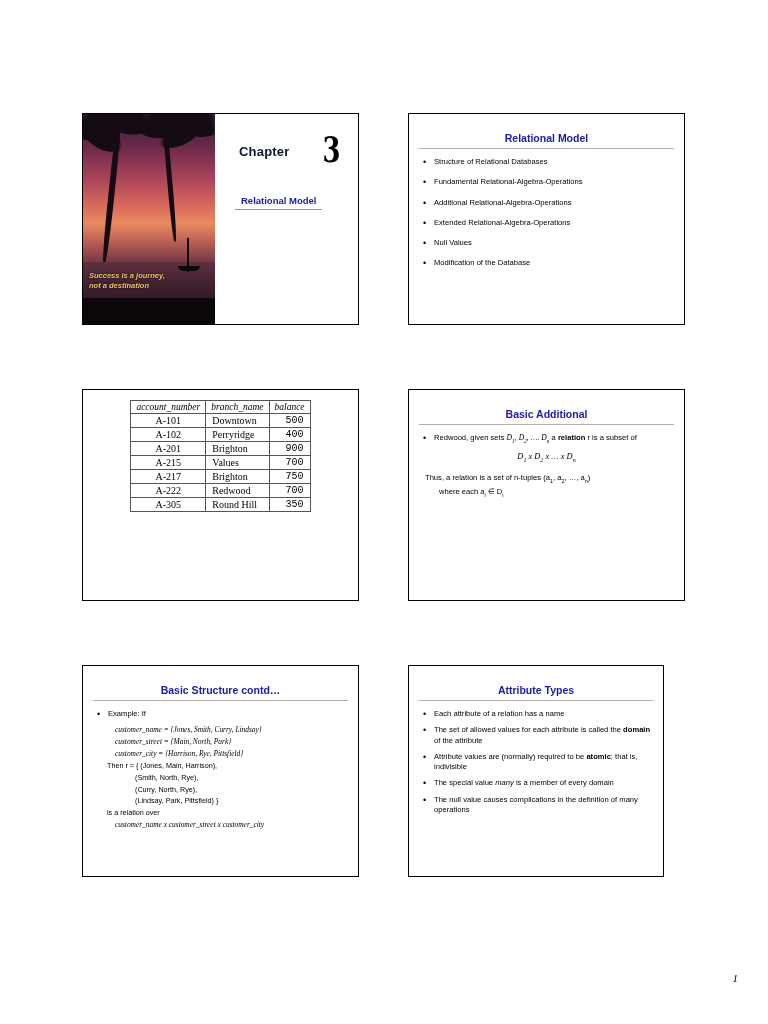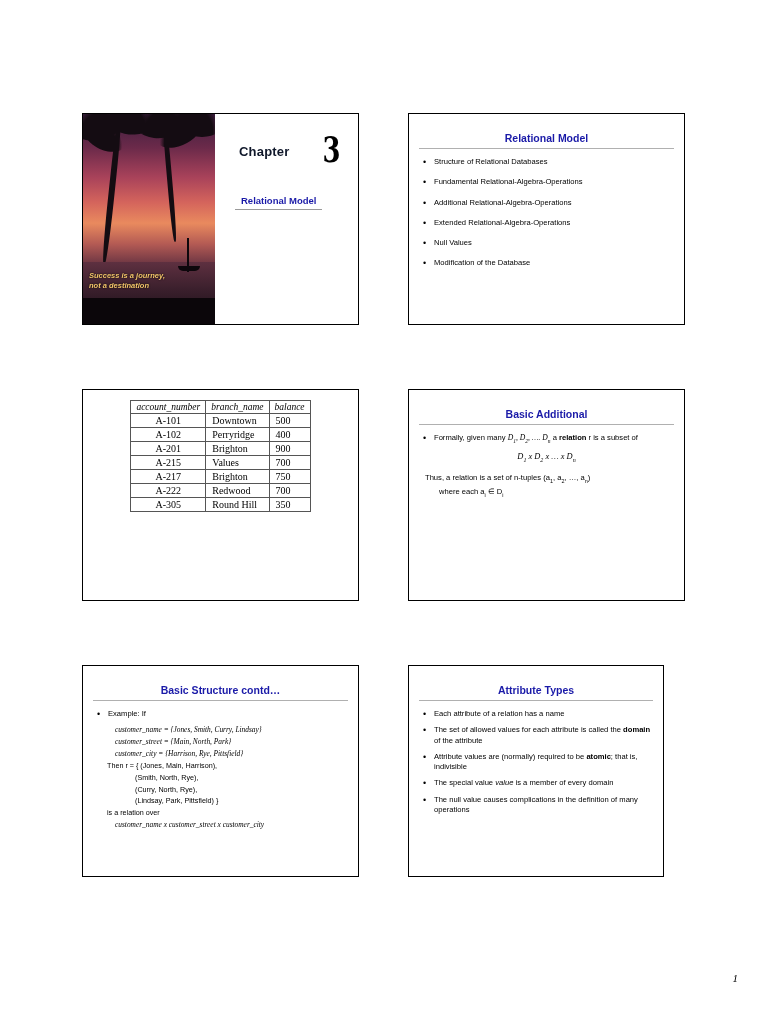--- a/index.html
+++ b/index.html
@@ -224,21 +224,22 @@
     text-align: left;
     white-space: nowrap;
   }
   table.rel th {
     font-style: italic;
     font-weight: normal;
     font-size: 9.5px;
     padding: 1px 5px;
   }
   table.rel td.num {
-    text-align: left;
+    text-align: right;
+    font-family: Liberation Mono, monospace;
   }
   table.rel td.acct {
     text-align: center;
   }
 
   
   .formula {
     text-align: center;
     margin: 5px 0 9px 0;
     font-family: "Liberation Serif", serif;
@@ -383,21 +384,21 @@
         </tbody>
       </table>
     </div>
   </div>
 
   <div class="slide s4">
     <div class="slide-title">Basic Additional</div>
     <div class="slide-body">
       <ul class="bullets tight">
         <li>
-          <span>Formally, given many </span><i class="mathvar">D<sub>1</sub>, D<sub>2</sub>, …. D<sub>n</sub></i><span> a </span><b>relation</b><span> r is a subset of</span>
+          <span>Redwood, given sets </span><i class="mathvar">D<sub>1</sub>, D<sub>2</sub>, …. D<sub>n</sub></i><span> a </span><b>relation</b><span> r is a subset of</span>
         </li>
       </ul>
       <div class="formula">D<sub>1</sub> x  D<sub>2</sub> x … x D<sub>n</sub></div>
       <div class="plain-para">Thus, a relation is a set of n-tuples (a<sub>1</sub>, a<sub>2</sub>, …, a<sub>n</sub>)</div>
       <div class="plain-para indent1">where each a<sub>i</sub> ∈ D<sub>i</sub></div>
     </div>
   </div>
 
   <div class="slide s5">
     <div class="slide-title">Basic Structure contd…</div>
@@ -419,20 +420,20 @@
 
   <div class="slide s6">
     <div class="slide-title">Attribute Types</div>
     <div class="slide-body">
       <ul class="bullets tight">
         <li>Each attribute of a relation has a name</li>
         <li>The set of allowed values for each attribute is called the <b>domain</b> of the attribute</li>
         <li>
           <span>Attribute values are (normally) required to be <b>atomic</b>; that is, indivisible</span>
         </li>
-        <li>The special value <i>value</i>  is a member of every domain</li>
+        <li>The special value <i>many</i>  is a member of every domain</li>
         <li>The null value causes complications in the definition of many operations</li>
       </ul>
     </div>
   </div>
 
   <div class="page-number">1</div>
 </div>
 
 </body></html>

